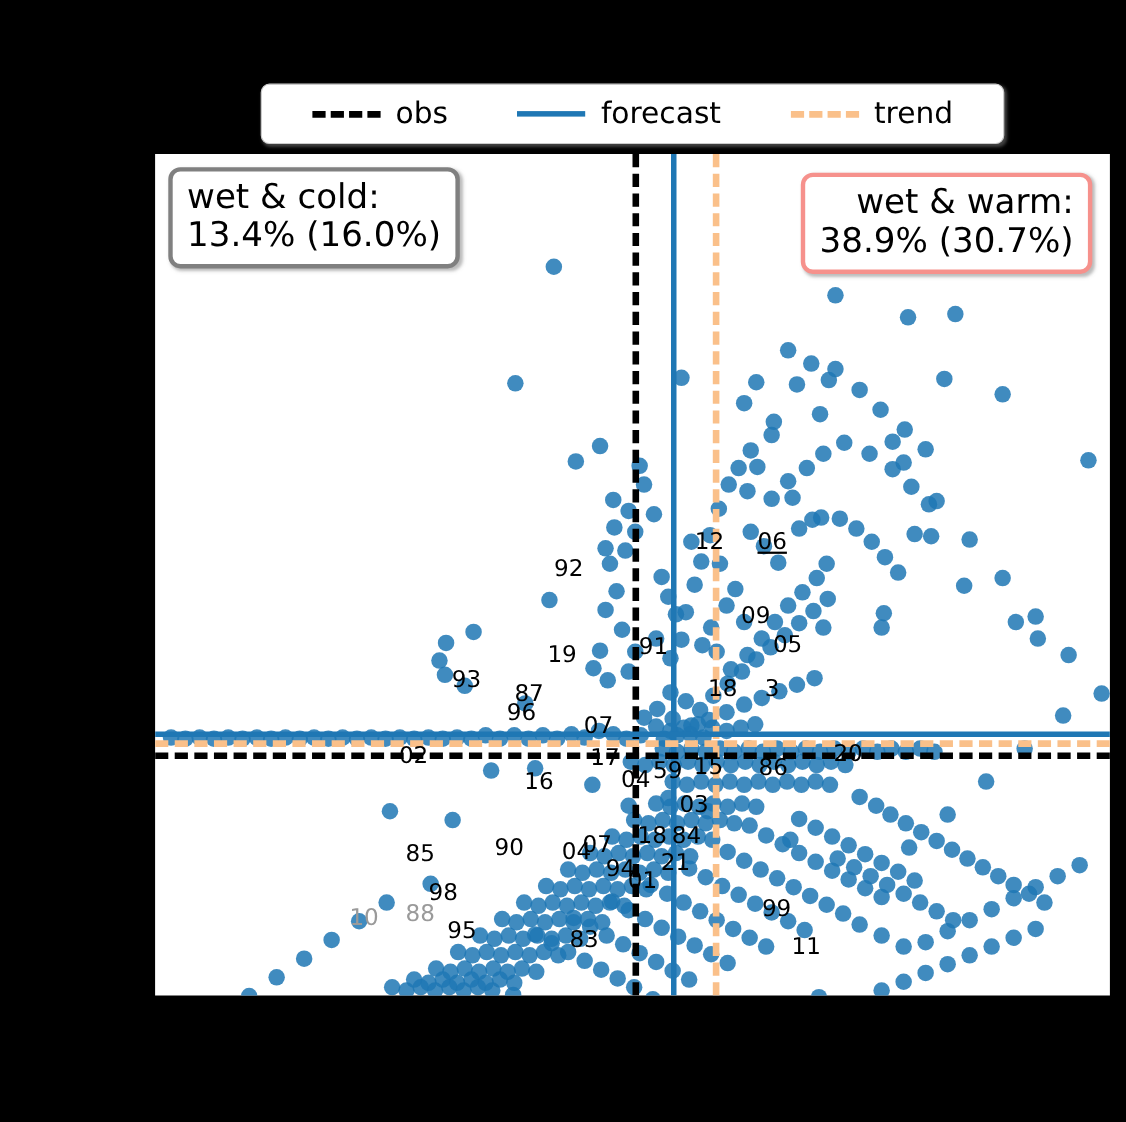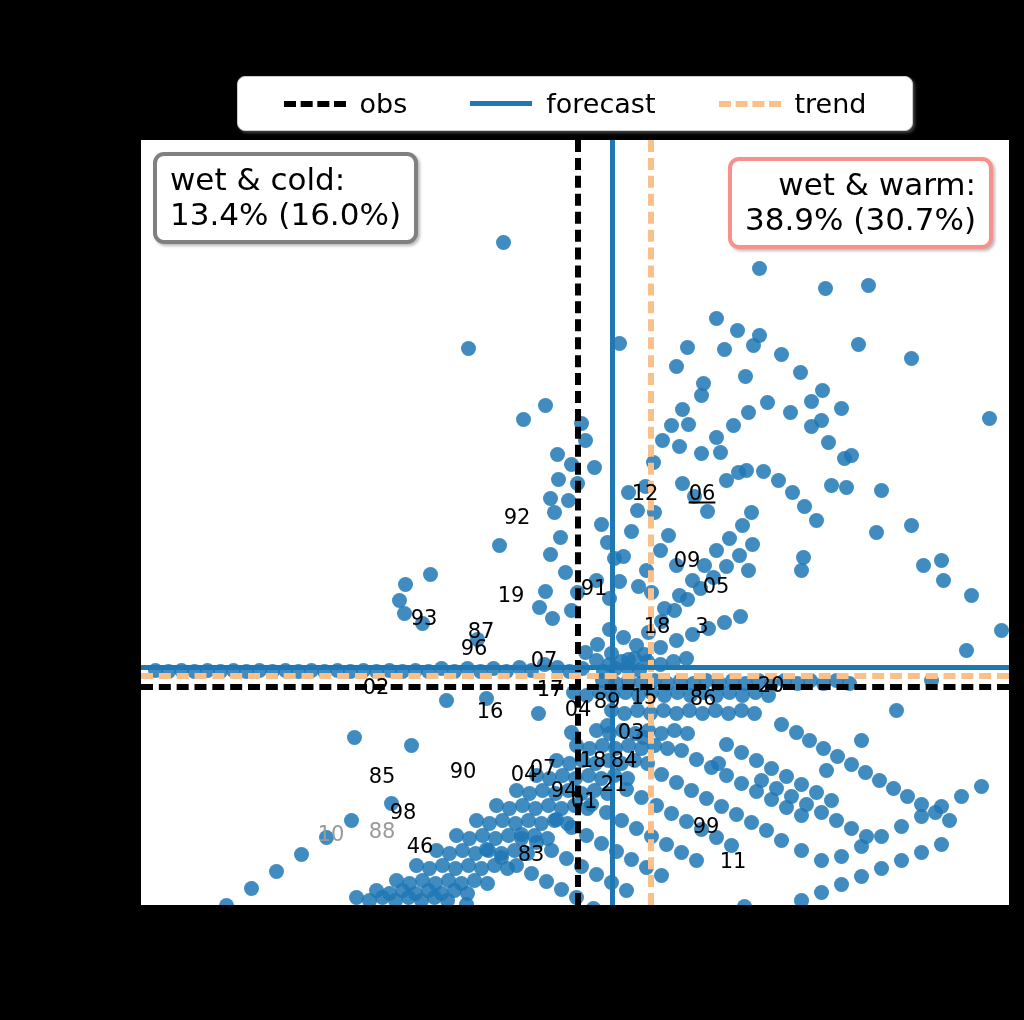--- a/index.html
+++ b/index.html
@@ -642,40 +642,40 @@
         <div class="ptlabel" style="left: 453px; top: 448px;">91</div>
         <div class="ptlabel" style="left: 504px; top: 353px;">12</div>
         <div class="ptlabel" style="left: 561px; top: 353px; text-decoration: underline;">06</div>
         <div class="ptlabel" style="left: 546px; top: 420px;">09</div>
         <div class="ptlabel" style="left: 575px; top: 446px;">05</div>
         <div class="ptlabel" style="left: 516px; top: 486px;">18</div>
         <div class="ptlabel" style="left: 561px; top: 486px;">3</div>
         <div class="ptlabel" style="left: 403px; top: 520px;">07</div>
         <div class="ptlabel" style="left: 235px; top: 547px;">02</div>
         <div class="ptlabel" style="left: 409px; top: 549px;">17</div>
-        <div class="ptlabel" style="left: 466px; top: 561px;">89</div>
+        <div class="ptlabel" style="left: 466px; top: 561px;">59</div>
         <div class="ptlabel" style="left: 503px; top: 557px;">15</div>
         <div class="ptlabel" style="left: 562px; top: 558px;">86</div>
         <div class="ptlabel" style="left: 630px; top: 545px;">20</div>
         <div class="ptlabel" style="left: 437px; top: 569px;">04</div>
         <div class="ptlabel" style="left: 349px; top: 571px;">16</div>
         <div class="ptlabel" style="left: 490px; top: 592px;">03</div>
         <div class="ptlabel" style="left: 241px; top: 636px;">85</div>
         <div class="ptlabel" style="left: 322px; top: 631px;">90</div>
         <div class="ptlabel" style="left: 383px; top: 634px;">04</div>
         <div class="ptlabel" style="left: 402px; top: 628px;">07</div>
         <div class="ptlabel" style="left: 452px; top: 620px;">18</div>
         <div class="ptlabel" style="left: 483px; top: 620px;">84</div>
         <div class="ptlabel" style="left: 473px; top: 644px;">21</div>
         <div class="ptlabel" style="left: 423px; top: 650px;">94</div>
         <div class="ptlabel" style="left: 443px; top: 661px;">01</div>
         <div class="ptlabel" style="left: 262px; top: 672px;">98</div>
         <div class="ptlabel faded" style="left: 241px; top: 691px;">88</div>
         <div class="ptlabel faded" style="left: 190px; top: 694px;">10</div>
-        <div class="ptlabel" style="left: 279px; top: 706px;">46</div>
+        <div class="ptlabel" style="left: 279px; top: 706px;">95</div>
         <div class="ptlabel" style="left: 390px; top: 714px;">83</div>
         <div class="ptlabel" style="left: 565px; top: 686px;">99</div>
         <div class="ptlabel" style="left: 592px; top: 721px;">11</div>
       </div>
   </div>
 
   <div class="corner-box" id="box-wet-cold">
     <div class="corner-line align-left">wet &amp; cold:</div>
     <div class="corner-line align-left">13.4% (16.0%)</div>
   </div>

